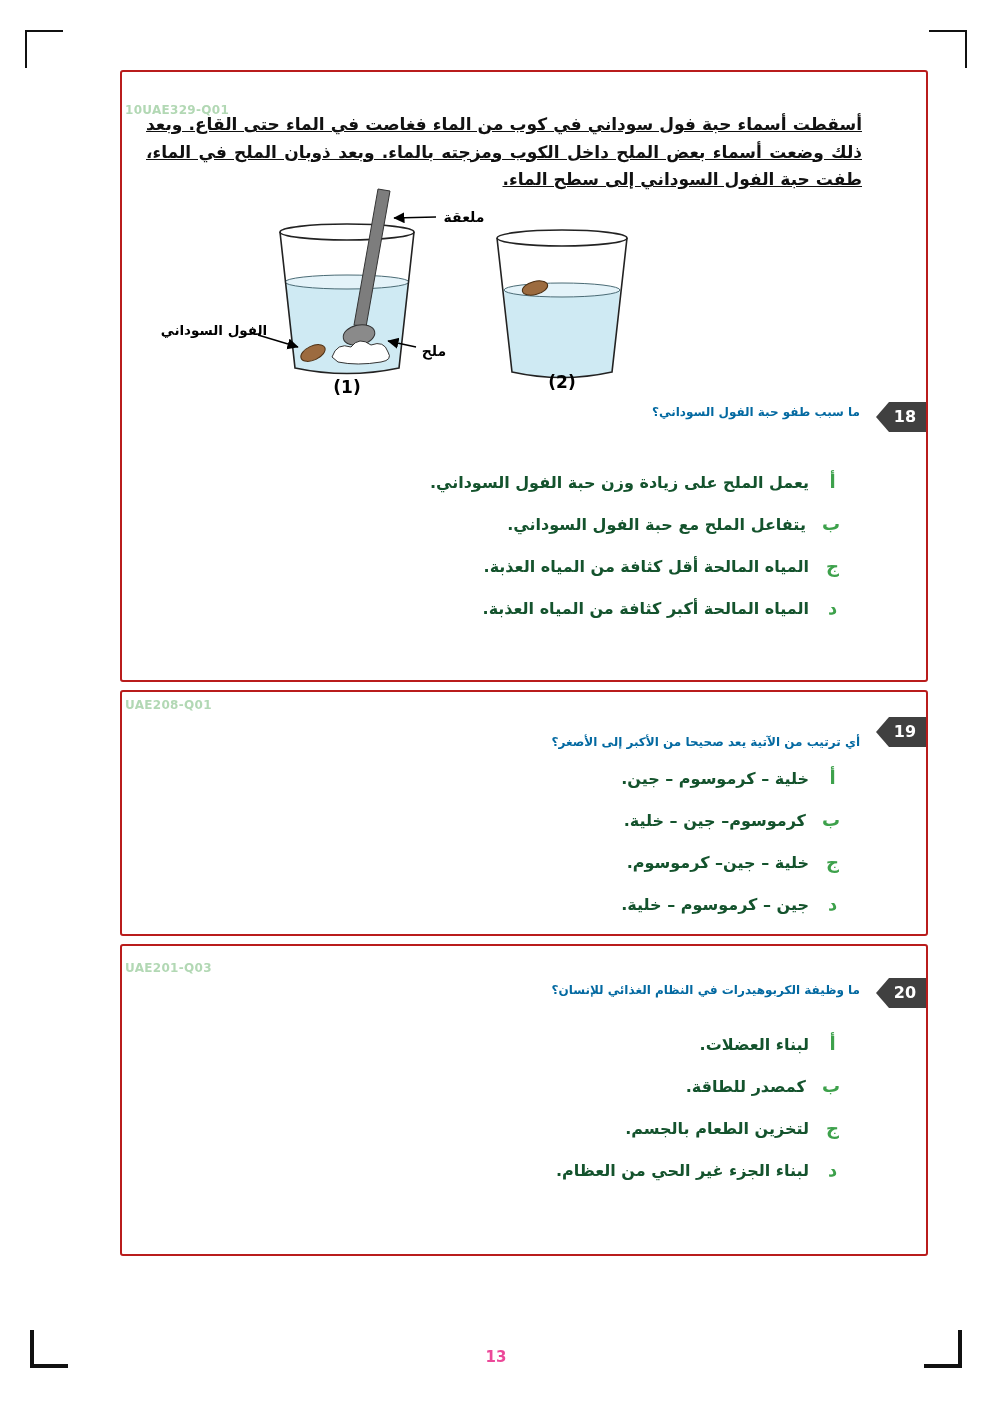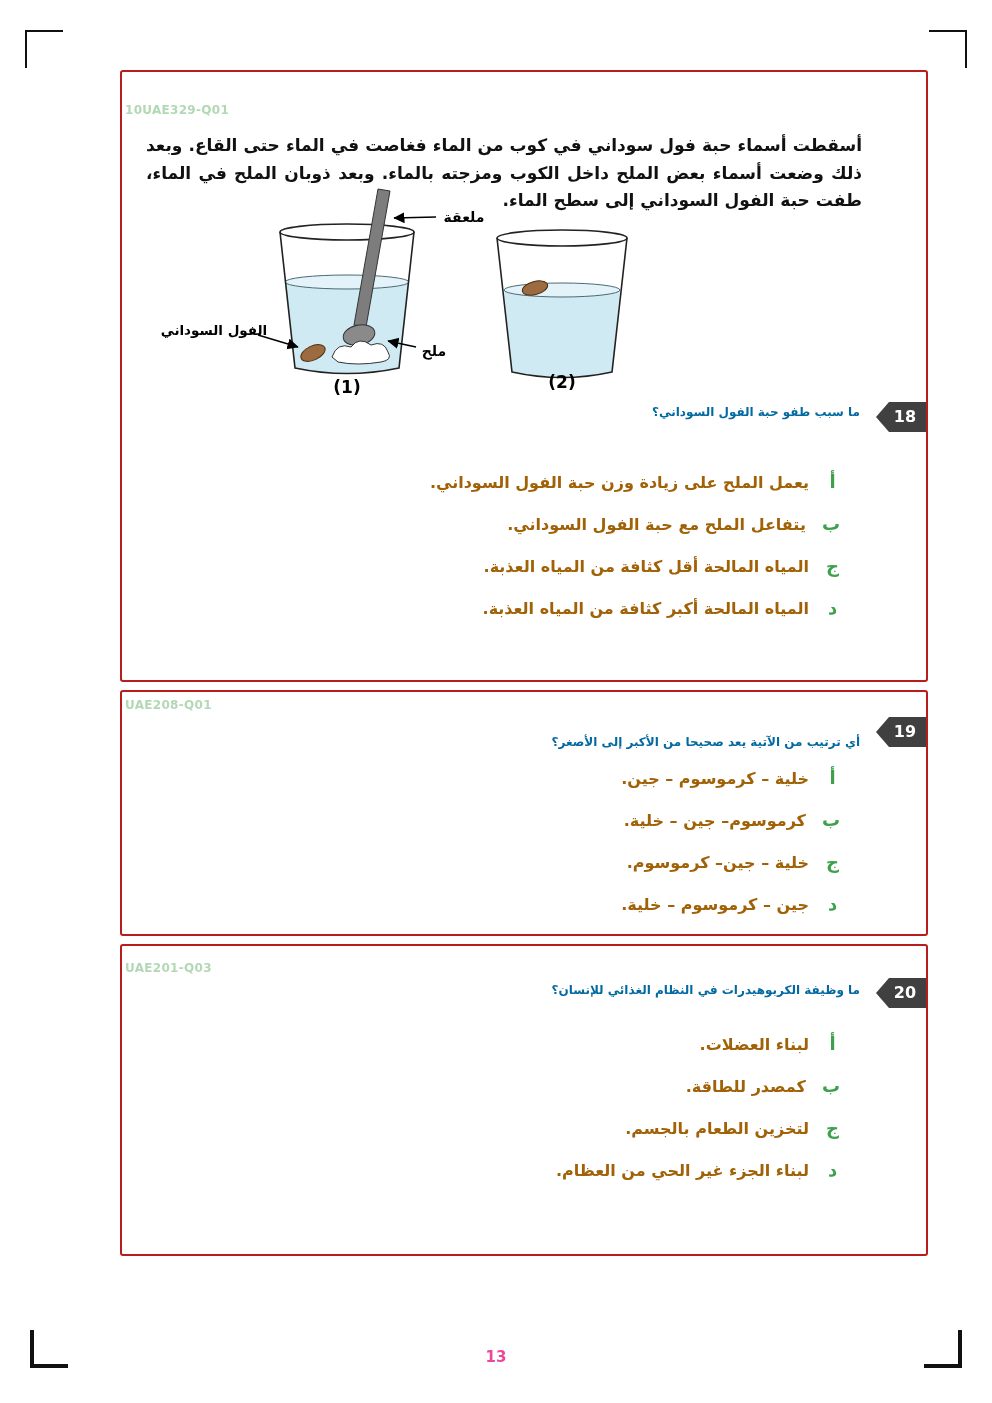--- a/index.html
+++ b/index.html
@@ -27,23 +27,23 @@
 
   .code {
     position:absolute; left:3px; color:#b2d8b4;
     font-size:12px; font-weight:bold; letter-spacing:.3px;
   }
   #box1 .code { top:31px; }
   #box2 .code { top:6px;  }
   #box3 .code { top:15px; }
 
   .intro {
-    position:absolute; top:60px; right:64px; width:716px;
+    position:absolute; top:39px; right:64px; width:716px;
     direction:rtl; text-align:justify;
-    font-size:17px; font-weight:bold; line-height:1.62; color:#111;
+    font-size:17px; font-weight:bold; line-height:1.62; color:#111;text-decoration:underline;
   }
 
   .figure { position:absolute; top:113px; left:30px; width:520px; height:215px; }
 
   .badge {
     position:absolute; right:0; width:50px; height:30px;
     background:#404040; color:#fff;
     clip-path:polygon(0 50%, 26% 0, 100% 0, 100% 100%, 26% 100%);
     font-size:16px; font-weight:bold; line-height:30px;
     text-align:center; padding-left:8px;
@@ -63,21 +63,21 @@
   .options { position:absolute; right:86px; direction:rtl; }
   #box1 .options { top:398px; }
   #box2 .options { top:74px;  }
   #box3 .options { top:86px;  }
 
   .opt { display:flex; direction:rtl; gap:16px; align-items:baseline; margin-bottom:18px; height:24px; }
   .letter {
     color:#3da14b; font-size:18px; font-weight:bold;
     min-width:15px; text-align:center; line-height:24px;
   }
-  .otext { font-size:16px; font-weight:bold; color:#a16207; white-space:nowrap; line-height:24px; }
+  .otext { font-size:16px; font-weight:bold; color:#14532d; white-space:nowrap; line-height:24px; }
 
   .pageno {
     position:absolute; top:1348px; left:0; width:100%;
     text-align:center; font-size:15px; font-weight:bold; color:#ec4899;
   }
 
   svg text { font-family:"DejaVu Sans", sans-serif; }
 </style>
 </head>
 <body>

